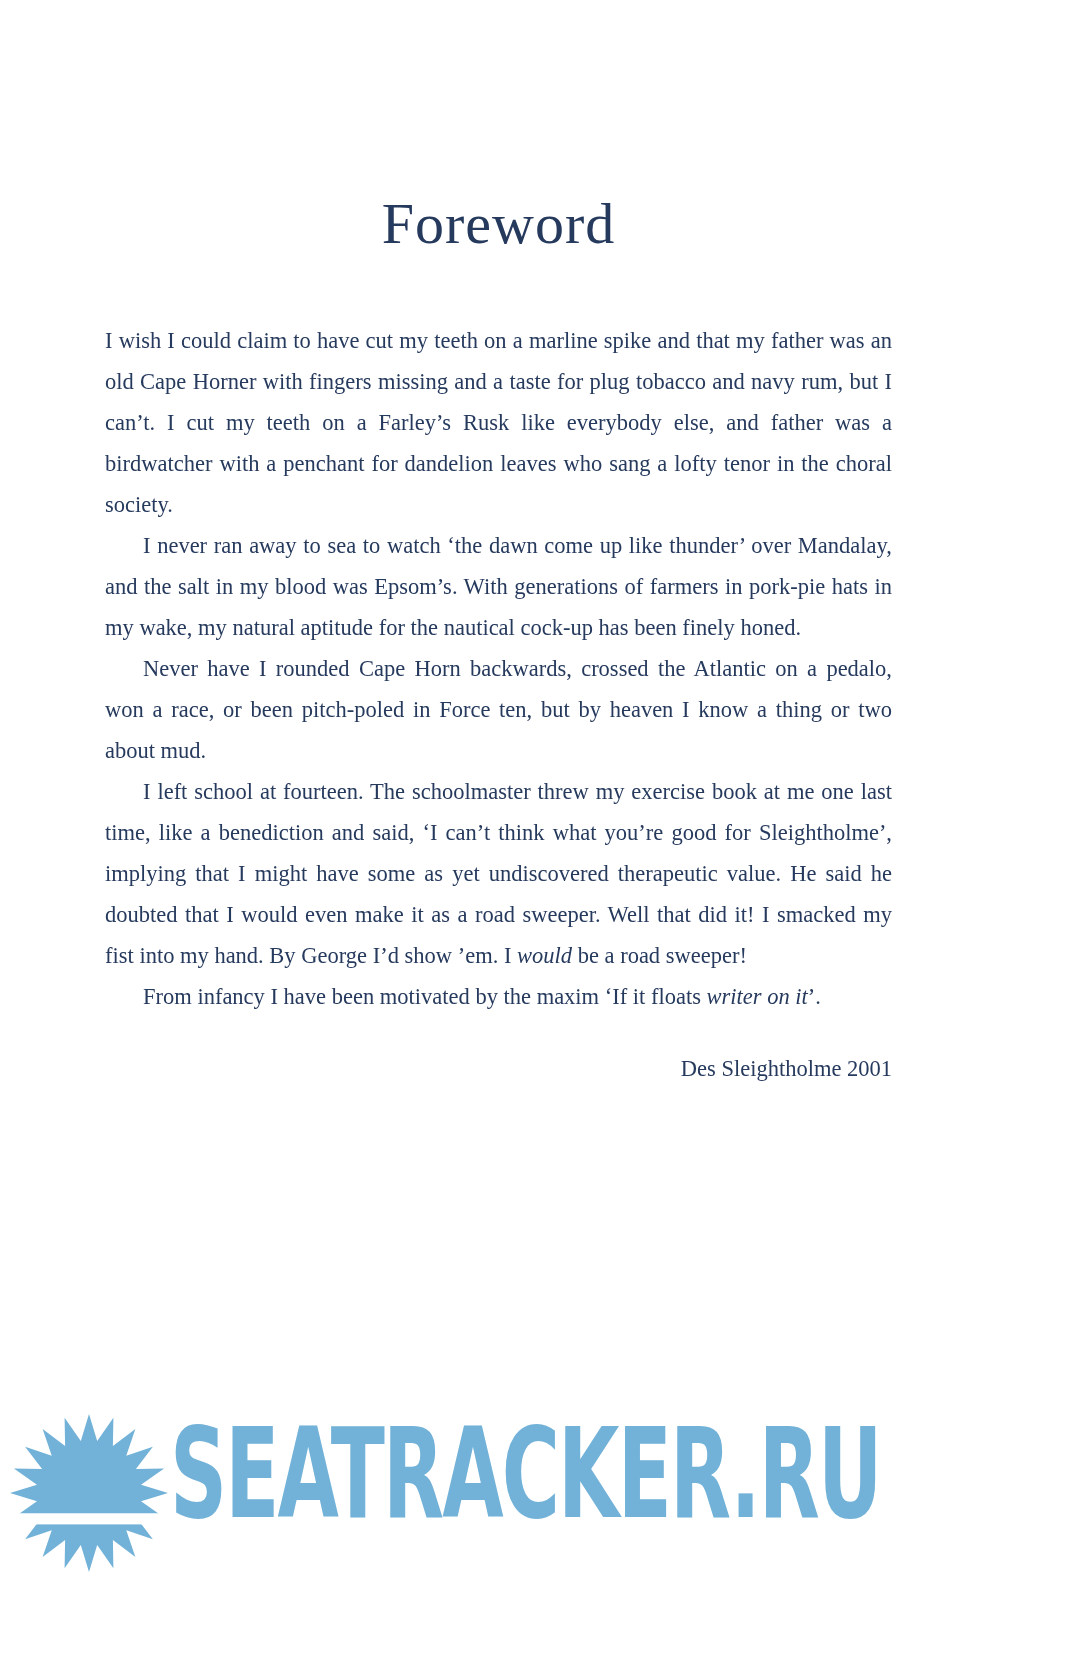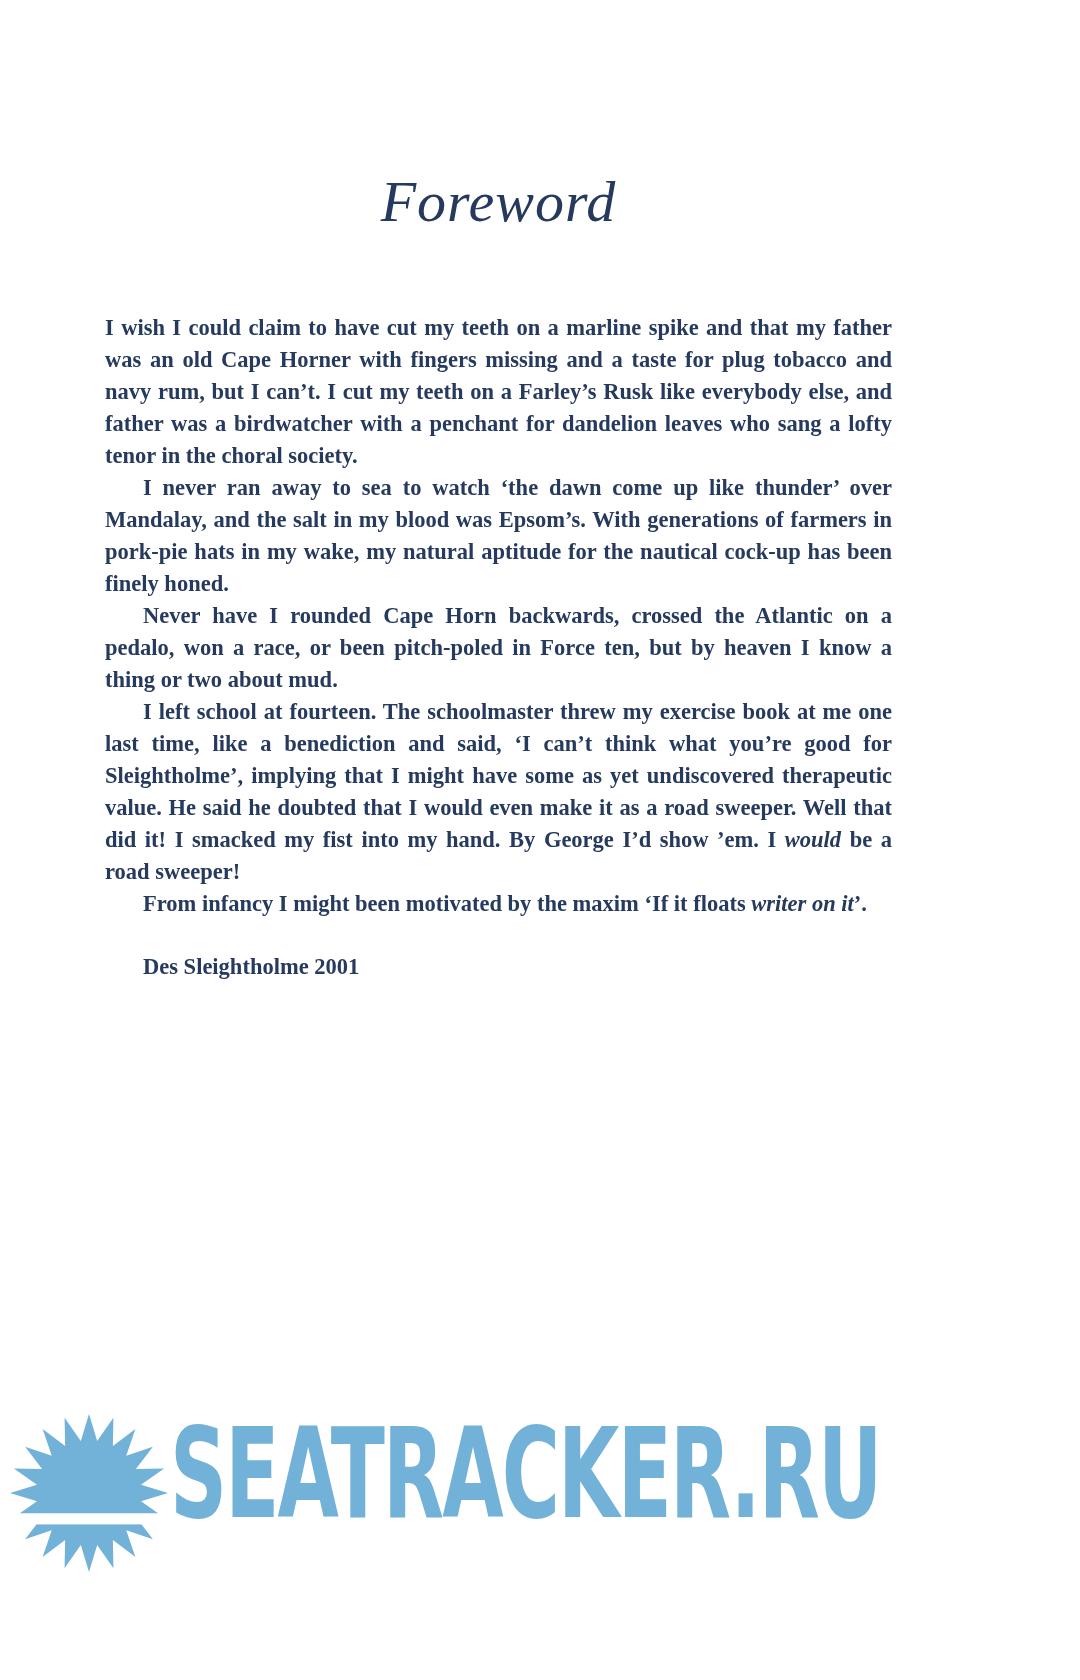--- a/index.html
+++ b/index.html
@@ -7,48 +7,46 @@
   body {
     background: #ffffff;
     font-family: "Liberation Serif", serif;
     position: relative;
     overflow: hidden;
   }
   .page { position: absolute; inset: 0; background: #ffffff; }
 
   .title {
     position: absolute;
-    top: 168px;
+    top: 190px;
     left: 105px;
     width: 787px;
     text-align: center;
     font-size: 58px;
-    font-style: italic;
     font-weight: 400;
     letter-spacing: 1px;
   }
 
   .body-text {
     position: absolute;
-    top: 312px;
+    top: 320px;
     left: 105px;
     width: 787px;
     font-size: 22.5px;
-    line-height: 32px;
+    line-height: 41px;
     text-align: justify;
-    font-weight: bold;
   }
   .para { margin: 0; }
   .para.indent { text-indent: 38px; }
   .it { font-style: italic; }
 
   .signature {
     margin-top: 31px;
     padding-left: 38px;
-    text-align: left;
+    text-align: right;
     font-size: 22.5px;
   }
 
   .watermark {
     position: absolute;
     left: 8px;
     top: 1412px;
     width: 1064px;
     height: 170px;
     display: flex;
@@ -72,21 +70,21 @@
 <div class="page">
 
   <h1 class="title">Foreword</h1>
 
   <div class="body-text">
     <div id="paragraphs">
         <p class="para"><span>I wish I could claim to have cut my teeth on a marline spike and that my father was an old Cape Horner with fingers missing and a taste for plug tobacco and navy rum, but I can’t. I cut my teeth on a Farley’s Rusk like everybody else, and father was a birdwatcher with a penchant for dandelion leaves who sang a lofty tenor in the choral society.</span></p>
         <p class="para indent"><span>I never ran away to sea to watch ‘the dawn come up like thunder’ over Mandalay, and the salt in my blood was Epsom’s. With generations of farmers in pork-pie hats in my wake, my natural aptitude for the nautical cock-up has been finely honed.</span></p>
         <p class="para indent"><span>Never have I rounded Cape Horn backwards, crossed the Atlantic on a pedalo, won a race, or been pitch-poled in Force ten, but by heaven I know a thing or two about mud.</span></p>
         <p class="para indent"><span>I left school at fourteen. The schoolmaster threw my exercise book at me one last time, like a benediction and said, ‘I can’t think what you’re good for Sleightholme’, implying that I might have some as yet undiscovered therapeutic value. He said he doubted that I would even make it as a road sweeper. Well that did it! I smacked my fist into my hand. By George I’d show ’em. I </span><span class="it">would</span><span> be a road sweeper!</span></p>
-        <p class="para indent"><span>From infancy I might been motivated by the maxim ‘If it floats </span><span class="it">writer on it</span><span>’.</span></p>
+        <p class="para indent"><span>From infancy I have been motivated by the maxim ‘If it floats </span><span class="it">writer on it</span><span>’.</span></p>
       </div>
     <p class="signature">Des Sleightholme 2001</p>
   </div>
 
   <div class="watermark">
     <svg class="sun-wrap" viewBox="0 0 160 160" xmlns="http://www.w3.org/2000/svg">
       <polygon id="sun-star" points="80.0,2.0 88.1,28.6 104.1,5.8 103.6,33.7 125.8,16.9 116.8,43.2 143.1,34.2 126.3,56.4 154.2,55.9 131.4,71.9 158.0,80.0 131.4,88.1 154.2,104.1 126.3,103.6 143.1,125.8 116.8,116.8 125.8,143.1 103.6,126.3 104.1,154.2 88.1,131.4 80.0,158.0 71.9,131.4 55.9,154.2 56.4,126.3 34.2,143.1 43.2,116.8 16.9,125.8 33.7,103.6 5.8,104.1 28.6,88.1 2.0,80.0 28.6,71.9 5.8,55.9 33.7,56.4 16.9,34.2 43.2,43.2 34.2,16.9 56.4,33.7 55.9,5.8 71.9,28.6" fill="#72b2d8"></polygon>
       <rect id="sun-stripe" x="0" y="100" width="160" height="11" fill="#ffffff"></rect>
     </svg>
     <span class="wm-text" style="color: rgb(114, 178, 216);">SEATRACKER.RU</span>

